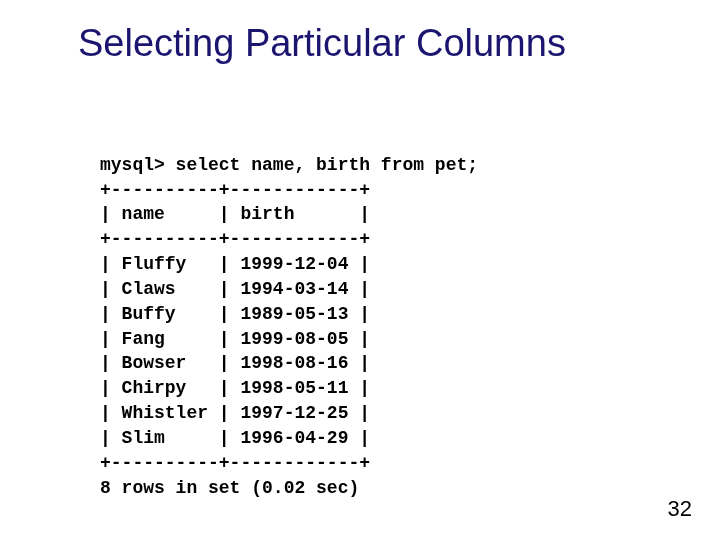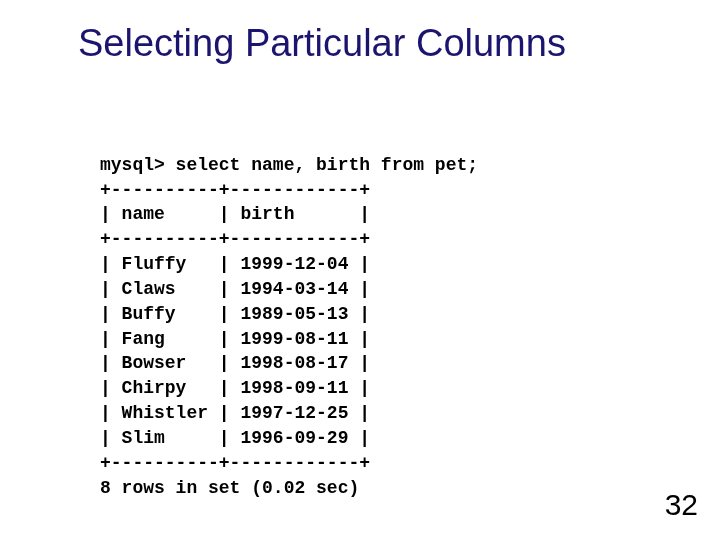--- a/index.html
+++ b/index.html
@@ -1,37 +1,37 @@
 <!DOCTYPE html>
 <html><head>
   <meta charset="utf-8">
   <style>
     * { margin: 0; padding: 0; box-sizing: border-box; }
     html, body { width: 720px; height: 540px; background: #fff; font-family: Arial, Helvetica, sans-serif; }
     .slide { width: 720px; height: 540px; position: relative; background: #fff; }
     .title { position: absolute; top: 22px; left: 78px; font-size: 38px; font-weight: 400; color: #1b1570; font-family: Arial, Helvetica, sans-serif; }
     .terminal { position: absolute; top: 128px; left: 100px; font-family: "Courier New", Courier, monospace; font-size: 18px; font-weight: bold; color: #000; line-height: 1.38; white-space: pre; }
-    .pagenum { position: absolute; bottom: 18px; right: 22px; font-size: 30px; color: #000; font-family: Arial, Helvetica, sans-serif; }
+    .pagenum { position: absolute; bottom: 18px; right: 28px; font-size: 22px; color: #000; font-family: Arial, Helvetica, sans-serif; }
   </style>
 </head>
 <body>
 
 <div class="slide">
   <div class="title">Selecting Particular Columns</div>
 
   <div class="terminal">
 <span class="prompt-line"><span>mysql&gt;</span><span> select name, birth from pet;</span></span>
 <span>+----------+------------+</span>
 <span>| name     | birth      |</span>
 <span>+----------+------------+</span>
 <span>| Fluffy   | 1999-12-04 |</span>
 <span>| Claws    | 1994-03-14 |</span>
 <span>| Buffy    | 1989-05-13 |</span>
-<span>| Fang     | 1999-08-11 |</span>
-<span>| Bowser   | 1998-08-17 |</span>
-<span>| Chirpy   | 1998-09-11 |</span>
+<span>| Fang     | 1999-08-05 |</span>
+<span>| Bowser   | 1998-08-16 |</span>
+<span>| Chirpy   | 1998-05-11 |</span>
 <span>| Whistler | 1997-12-25 |</span>
-<span>| Slim     | 1996-09-29 |</span>
+<span>| Slim     | 1996-04-29 |</span>
 <span>+----------+------------+</span>
 <span>8 rows in set (0.02 sec)</span></div>
 
   <div class="pagenum">32</div>
 </div>
 
 </body></html>

